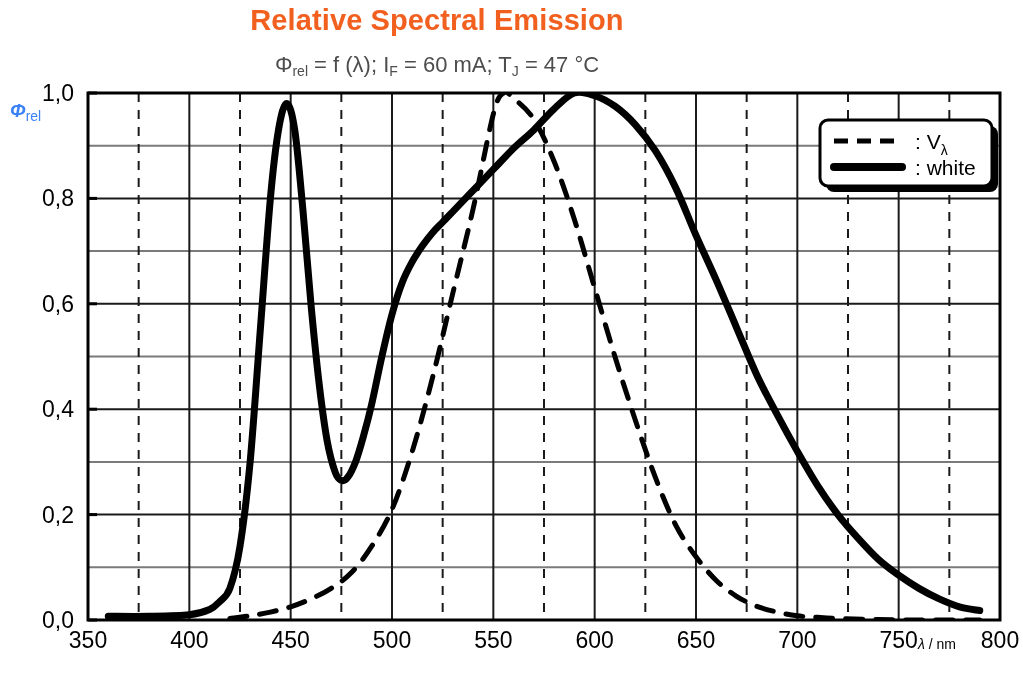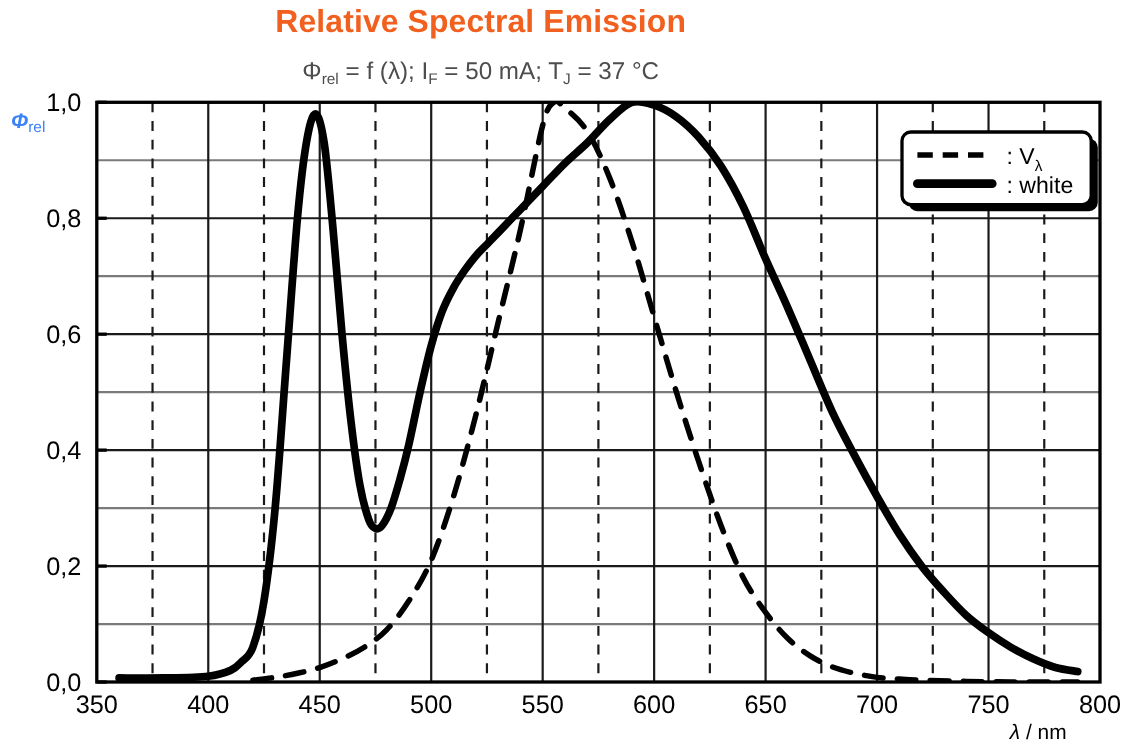--- a/index.html
+++ b/index.html
@@ -59,22 +59,22 @@
     font-size: 14px;
     font-style: normal;
     font-weight: normal;
     vertical-align: baseline;
     position: relative;
     top: 4px;
   }
   .xlabel {
     position: absolute;
     left: 918px;
-    top: 656px;
-    font-size: 19px;
+    top: 636px;
+    font-size: 14px;
     color: #000;
     white-space: nowrap;
   }
   .xlabel .lam { font-style: italic; }
   #plot-svg {
     position: absolute;
     left: 0;
     top: 0;
   }
   .ytick-text, .xtick-text {
@@ -92,21 +92,21 @@
   }
 </style>
 </head>
 <body>
 
 <div id="page">
 
   <div class="chart-title">Relative Spectral Emission</div>
 
   <div class="chart-subtitle">
-    <span>Φ</span><sub>rel</sub><span> = f (λ); I</span><sub>F</sub><span> = 50 mA; T</span><sub>J</sub><span> = 37 °C</span>
+    <span>Φ</span><sub>rel</sub><span> = f (λ); I</span><sub>F</sub><span> = 60 mA; T</span><sub>J</sub><span> = 47 °C</span>
   </div>
 
   <div class="ylabel">
     <span>Φ</span><sub>rel</sub>
   </div>
 
   <div class="xlabel">
     <span class="lam">λ</span>&nbsp;<span>/ nm</span>
   </div>
 

